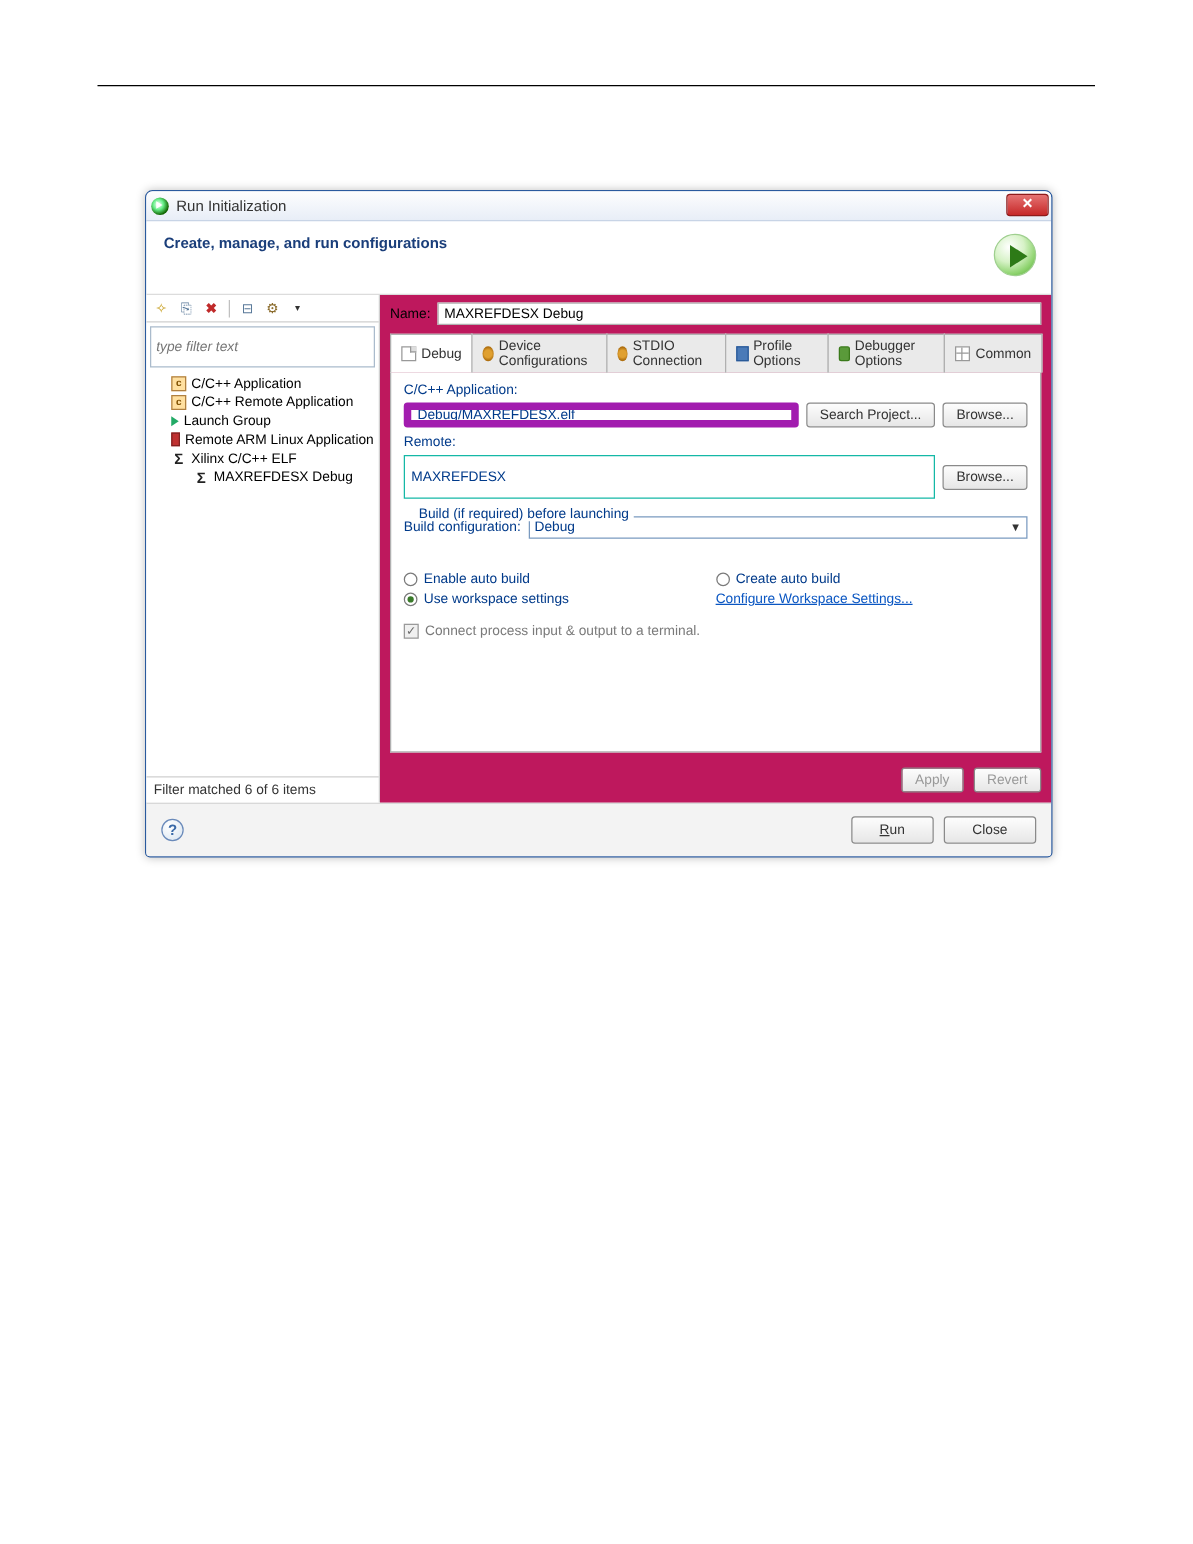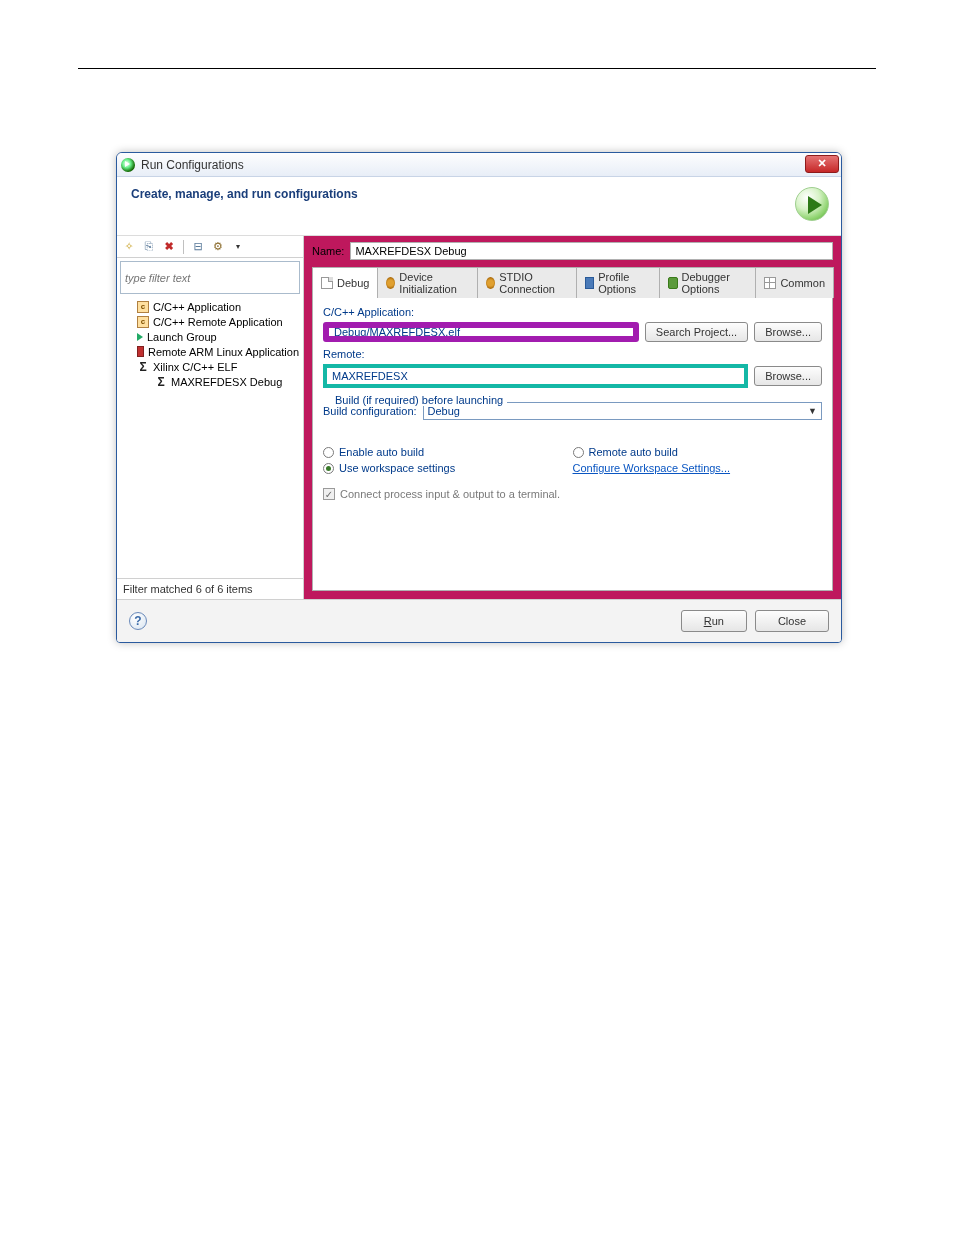--- a/index.html
+++ b/index.html
@@ -265,22 +265,22 @@
     height: 20px;
     border: 6px solid #a21caf;
     border-radius: 3px;
     padding: 0 5px;
     font-size: 11px;
     color: #003a8a;
     background: #fff;
   }
   .proj-input {
     flex: 1;
-    height: 24px;
-    border: 4px solid #14b8a6;
+    height: 35px;
+    border: 1px solid #14b8a6;
     padding: 0 5px;
     font-size: 11px;
     color: #003a8a;
     background: #fff;
   }
   .btn {
     height: 20px;
     padding: 0 10px;
     border: 1px solid #8a8a8a;
     background: linear-gradient(#fdfdfd,#e6e6e6);
@@ -369,21 +369,21 @@
 </style>
 </head>
 <body>
 
 <div class="page-rule"></div>
 
 <div class="dialog">
 
   <div class="titlebar">
     <span class="ticon"></span>
-    <span class="titlebar-title">Run Configurations</span>
+    <span class="titlebar-title">Run Initialization</span>
     <div class="win-close">✕</div>
   </div>
 
   <div class="header">
     <div class="header-title">Create, manage, and run configurations</div>
     <div class="play-icon"></div>
   </div>
 
   <div class="body">
 
@@ -434,21 +434,21 @@
         <input value="MAXREFDESX Debug" style="">
       </div>
 
       <div class="tabs">
         <div class="tab active">
           <span class="tabicon ti-file"></span>
           <span>Debug</span>
         </div>
         <div class="tab">
           <span class="tabicon ti-gear"></span>
-          <span>Device Initialization</span>
+          <span>Device Configurations</span>
         </div>
         <div class="tab">
           <span class="tabicon ti-gear"></span>
           <span>STDIO Connection</span>
         </div>
         <div class="tab">
           <span class="tabicon ti-blue"></span>
           <span>Profile Options</span>
         </div>
         <div class="tab">
@@ -483,41 +483,45 @@
               <span class="caret">▼</span>
             </div>
           </div>
           <div class="radio-grid">
             <div class="radio-row">
               <span class="radio"></span>
               <span>Enable auto build</span>
             </div>
             <div class="radio-row">
               <span class="radio"></span>
-              <span>Remote auto build</span>
+              <span>Create auto build</span>
             </div>
             <div class="radio-row">
               <span class="radio">
                   <span class="dot"></span>
                 </span>
               <span>Use workspace settings</span>
             </div>
             <div class="radio-row">
               <span class="link">Configure Workspace Settings...</span>
             </div>
           </div>
         </div>
 
         <div class="checkbox-row">
           <span class="checkbox">✓</span>
           <span>Connect process input &amp; output to a terminal.</span>
         </div>
         <div style="height:70px"></div>
       </div>
 
+      <div class="apply-row">
+        <button class="btn disabled">Apply</button>
+        <button class="btn disabled">Revert</button>
+      </div>
     </div>
   </div>
 
   <div class="footer">
     <span class="help">?</span>
     <div class="footer-btns">
       <button class="btn">
           <u>R</u>
           <span>un</span>
         </button>

